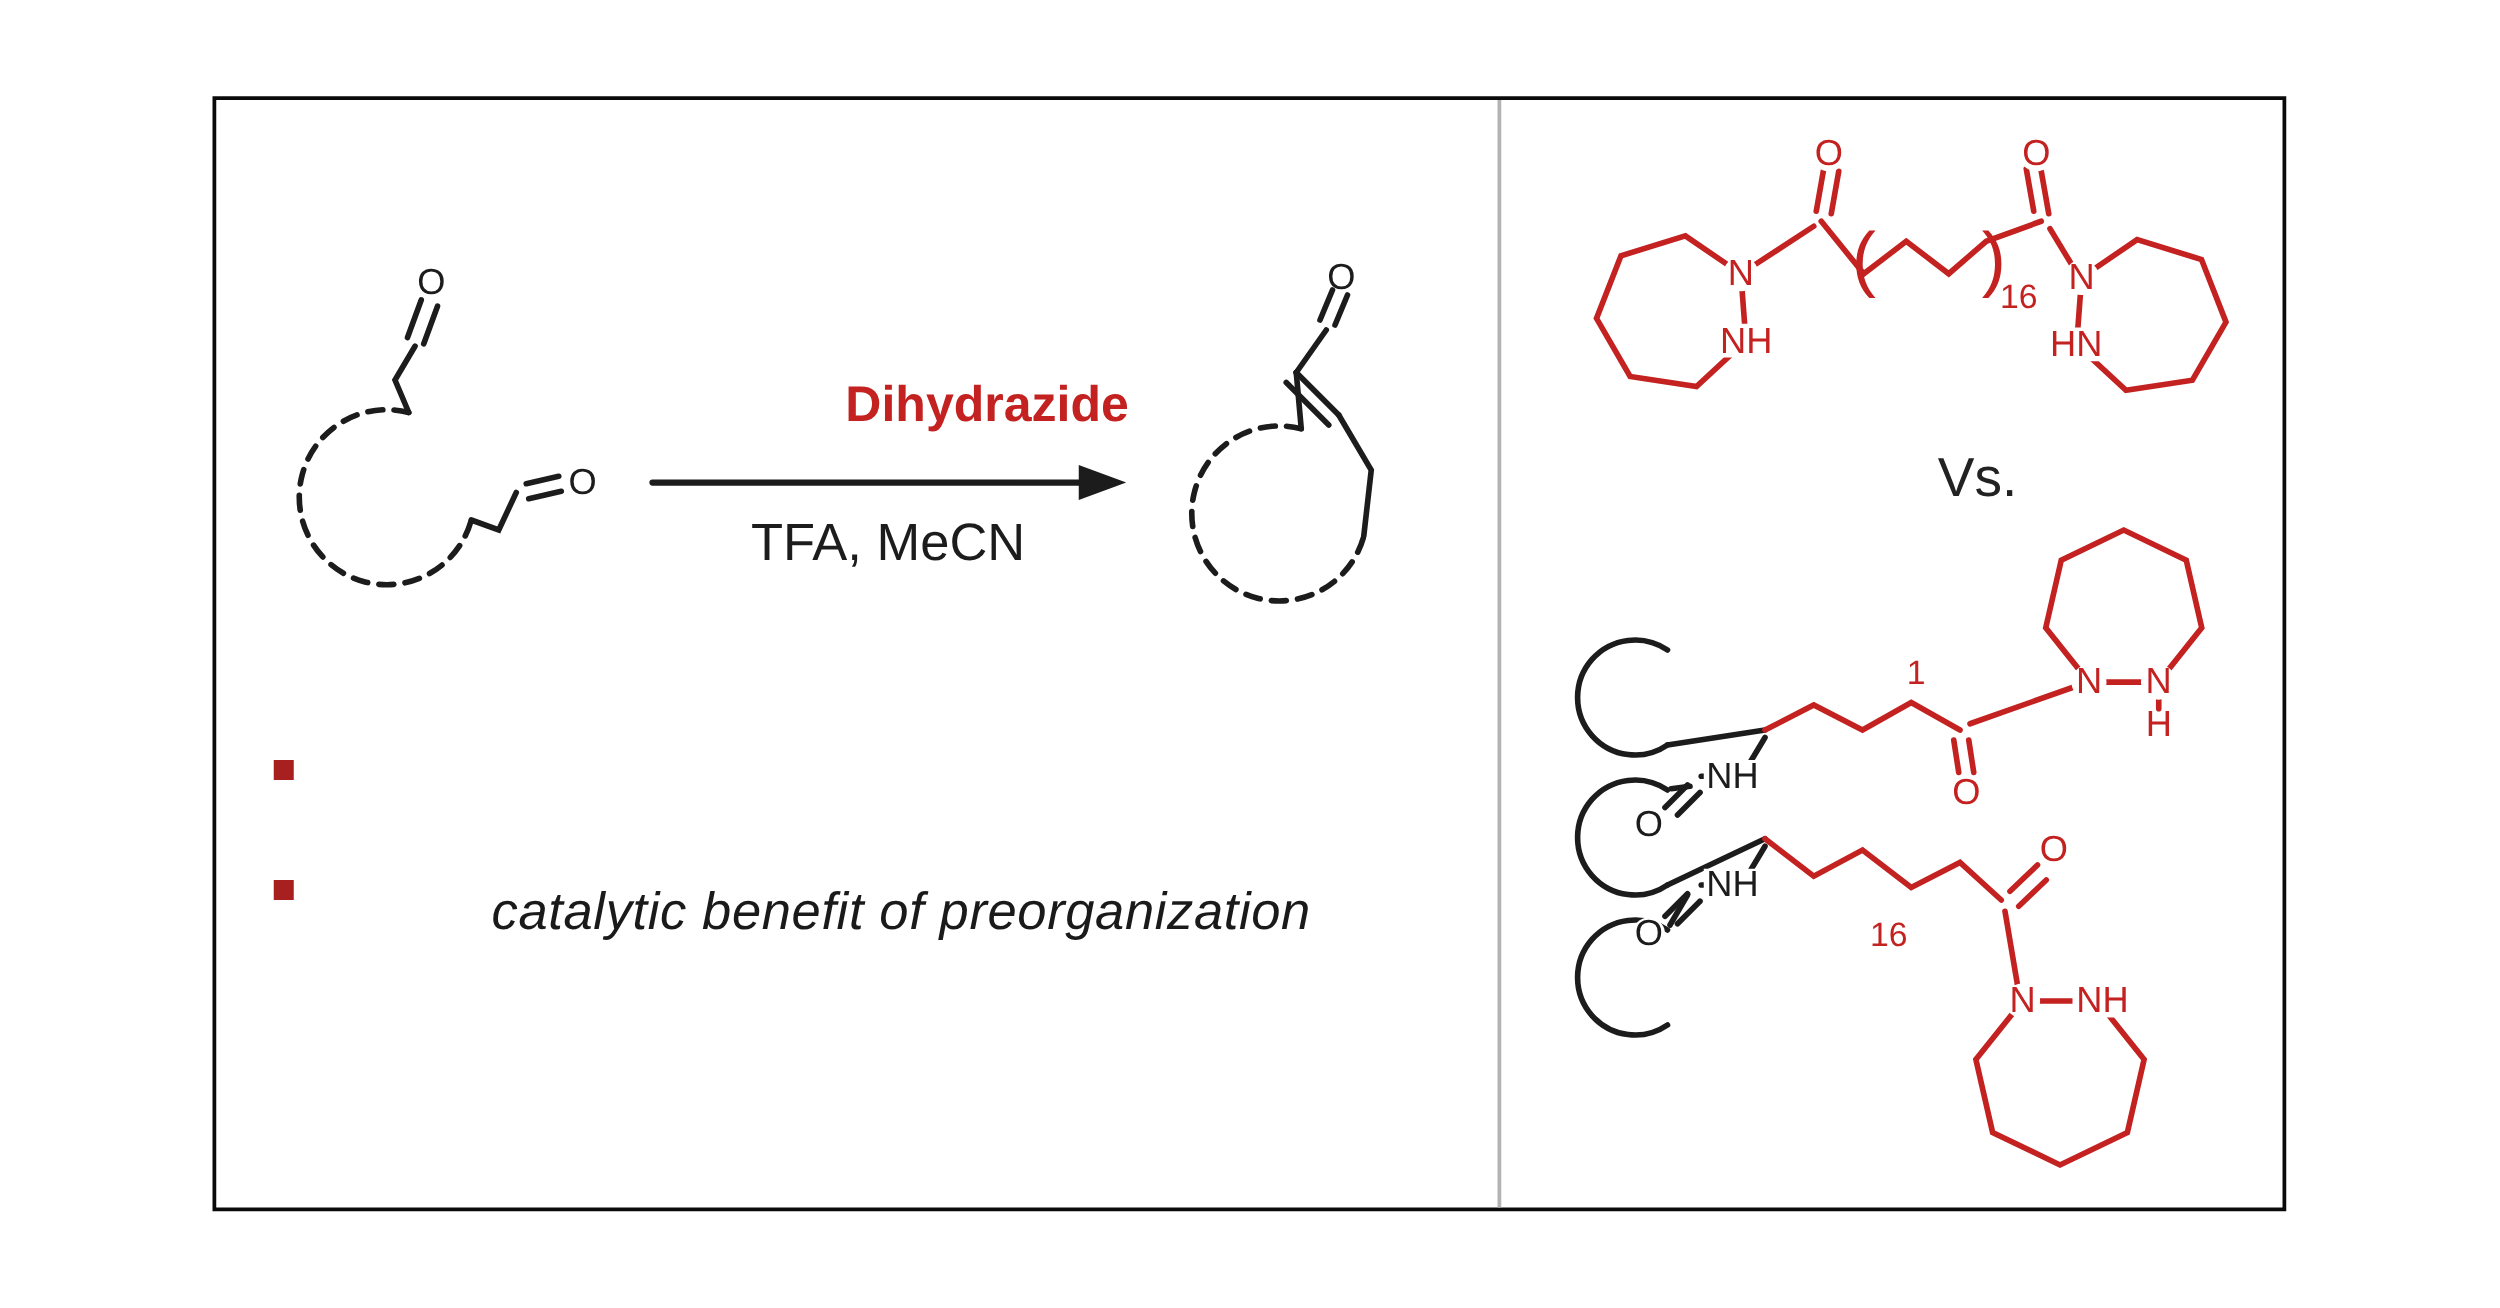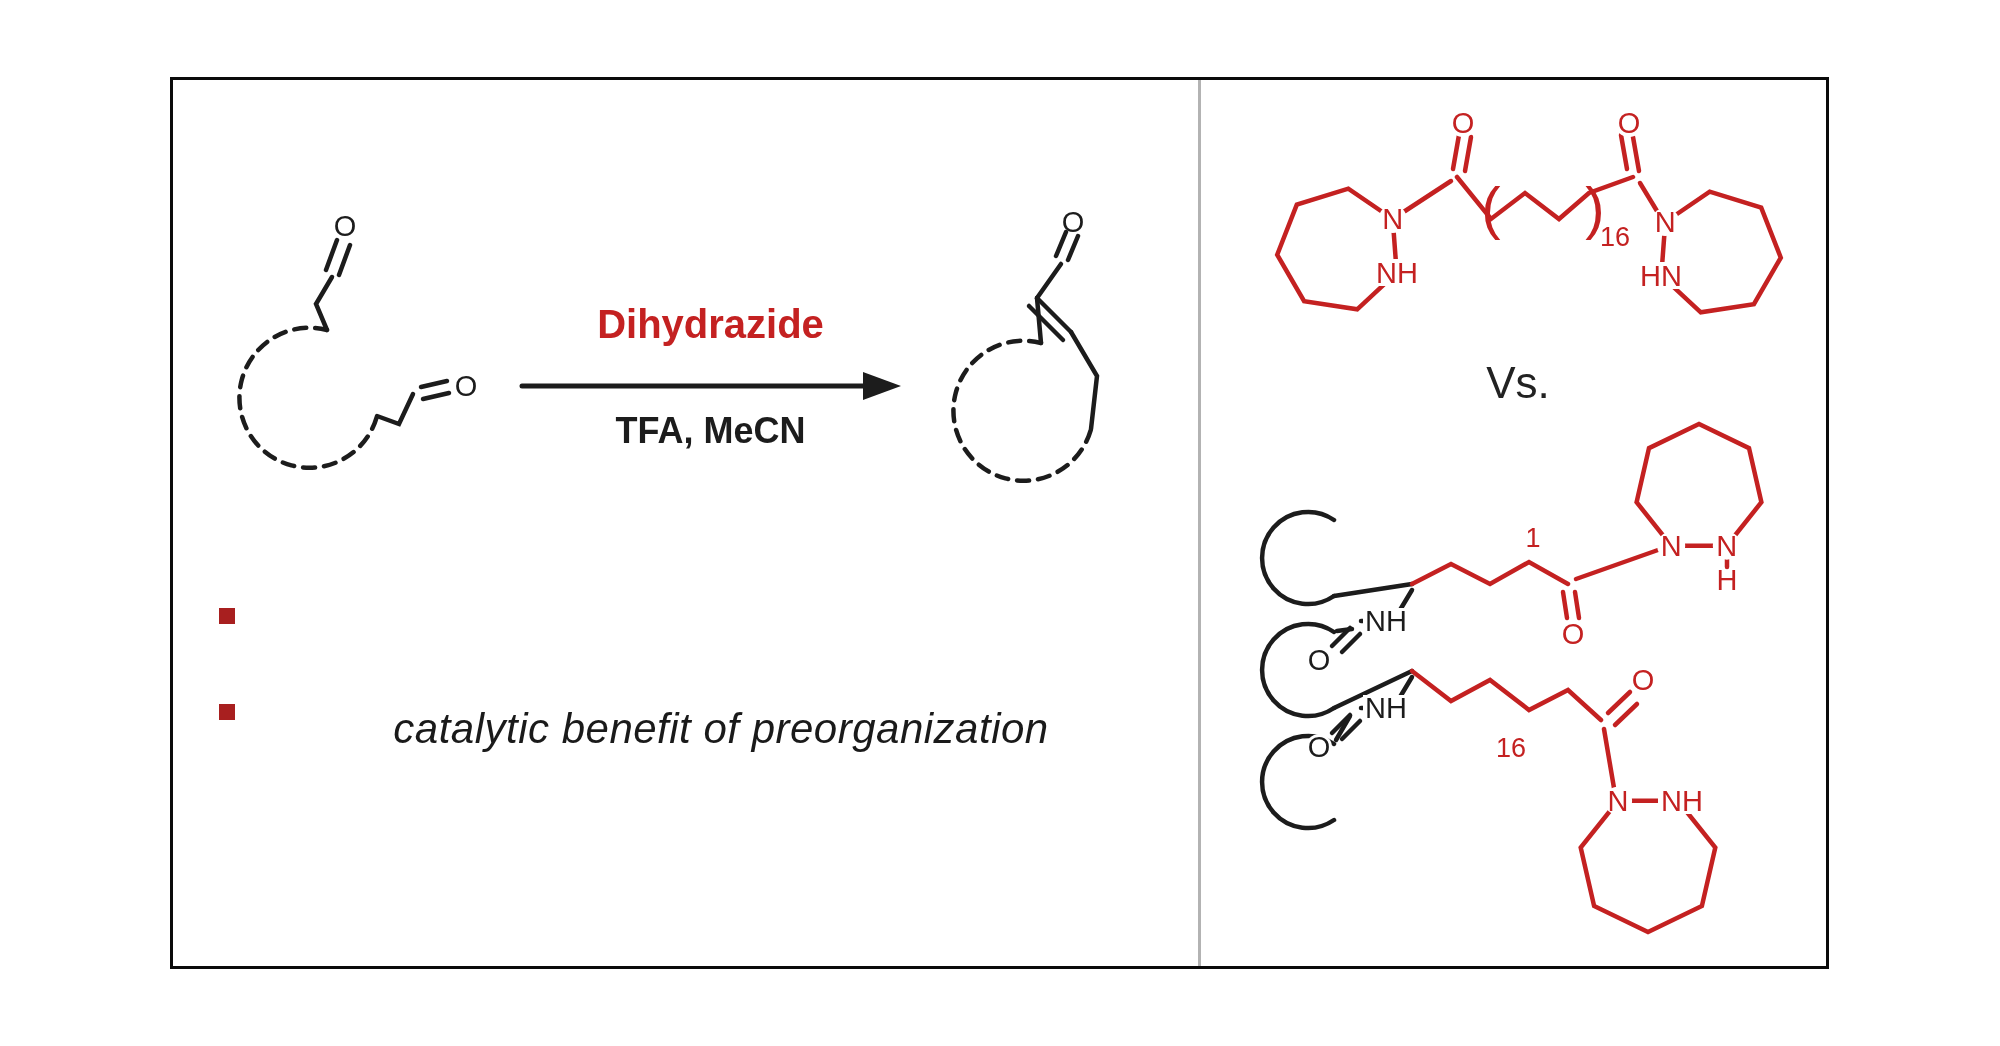--- a/index.html
+++ b/index.html
@@ -2,25 +2,25 @@
 <html><head>
 <meta charset="utf-8">
 <style>
   html,body{margin:0;padding:0;background:#ffffff;}
   .canvas{position:relative;width:2000px;height:1046px;background:#ffffff;overflow:hidden;
           font-family:"Liberation Sans","DejaVu Sans",sans-serif;color:#1c1c1c;}
   .frame{position:absolute;left:170px;top:77px;width:1659px;height:892px;
          border:3px solid #0a0a0a;box-sizing:border-box;background:#ffffff;}
   .divider{position:absolute;left:1025px;top:0;width:3px;height:100%;background:#b3b3b3;}
   .abs{position:absolute;}
-  .reagent-label{left:345px;top:222px;width:385px;text-align:center;
+  .reagent-label{left:345px;top:222px;width:385px;text-align:right;
                  font-size:40px;font-weight:700;color:#c42121;}
   .conditions-label{left:345px;top:330px;width:385px;text-align:center;
-                    font-size:36px;font-weight:700;color:#1c1c1c;}
-  .vs-label{left:1280px;top:278px;width:130px;text-align:center;font-size:44px;color:#222;}
+                    font-size:42px;font-weight:400;color:#1c1c1c;}
+  .vs-label{left:1344px;top:278px;width:130px;text-align:center;font-size:44px;color:#222;}
   .bullet-sq{width:16px;height:16px;background:#a81f1f;}
   .bullet1-sq{left:46px;top:528px;}
   .bullet2-sq{left:46px;top:624px;}
   .bullet-text{font-style:italic;font-size:42px;color:#1a1a1a;letter-spacing:0.5px;}
   .bullet1-text{left:138px;top:512px;width:820px;}
   .bullet2-text{left:138px;top:607px;width:820px;text-align:center;line-height:84px;}
   svg{position:absolute;overflow:visible;}
   .bond{stroke:#1c1c1c;stroke-width:4.5;fill:none;stroke-linecap:round;}
   .bondr{stroke:#c42121;stroke-width:4.5;fill:none;stroke-linecap:round;}
   .dashring{stroke:#1c1c1c;stroke-width:4.5;fill:none;stroke-dasharray:12 9;stroke-linecap:round;}

